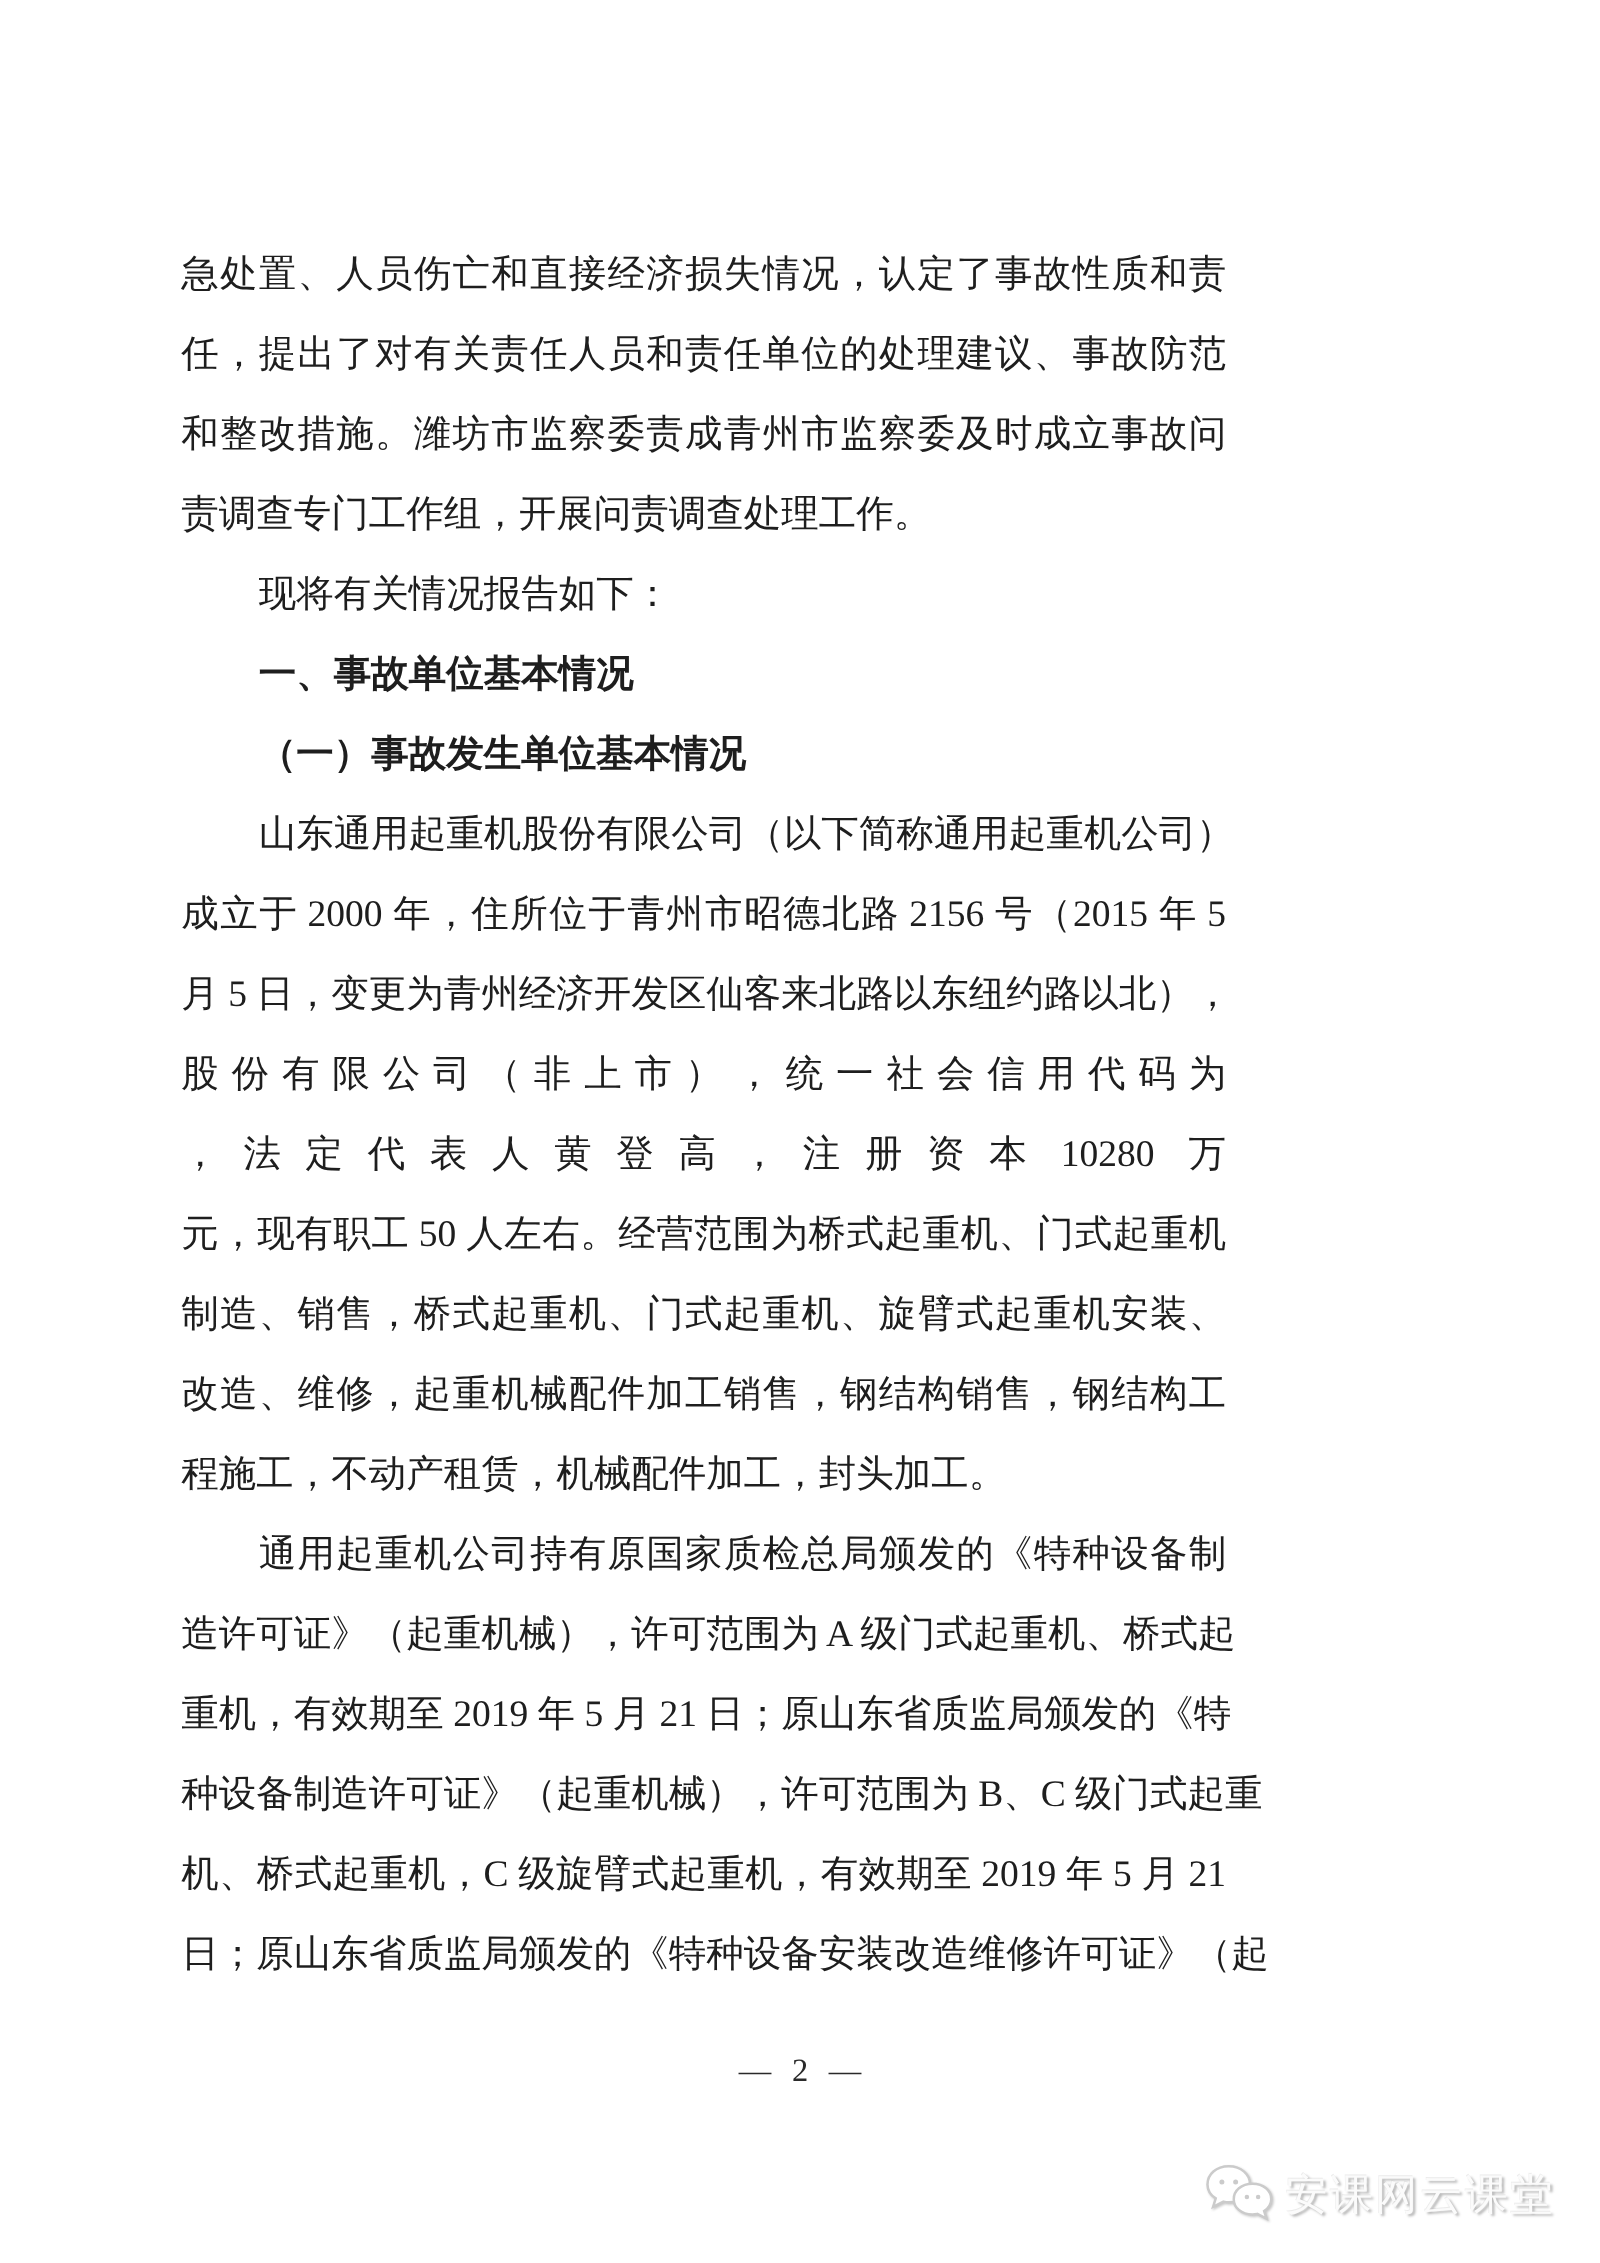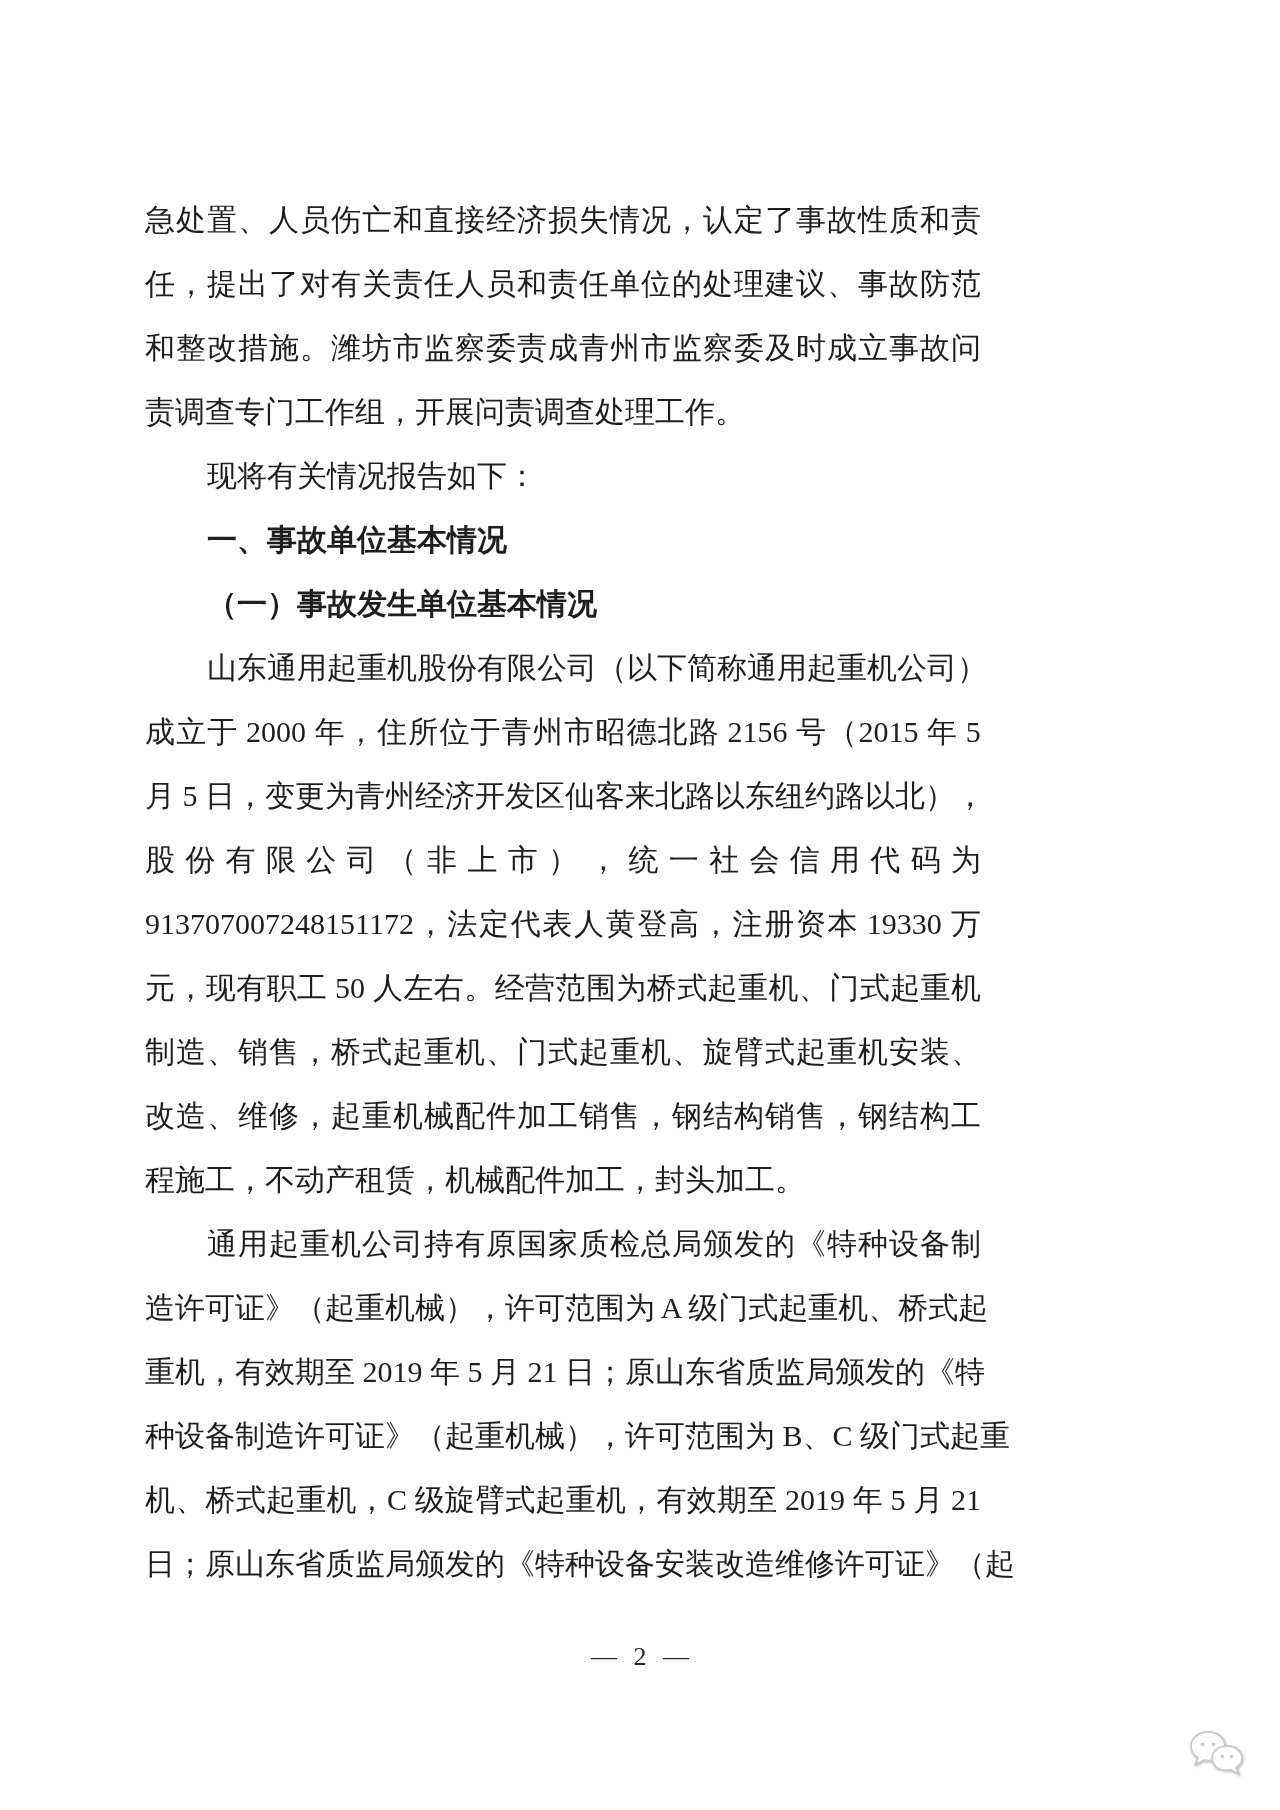--- a/index.html
+++ b/index.html
@@ -321,36 +321,35 @@
         <span>一</span>
         <span>社</span>
         <span>会</span>
         <span>信</span>
         <span>用</span>
         <span>代</span>
         <span>码</span>
         <span>为</span>
       </div>
       <div class="line fill">
-        <span>913707007248151172</span>
         <span>，</span>
         <span>法</span>
         <span>定</span>
         <span>代</span>
         <span>表</span>
         <span>人</span>
         <span>黄</span>
         <span>登</span>
         <span>高</span>
         <span>，</span>
         <span>注</span>
         <span>册</span>
         <span>资</span>
         <span>本</span>
-        <span> 19330 </span>
+        <span> 10280 </span>
         <span>万</span>
       </div>
       <div class="line fill">
         <span>元</span>
         <span>，</span>
         <span>现</span>
         <span>有</span>
         <span>职</span>
         <span>工</span>
         <span> 50 </span>
@@ -644,15 +643,16 @@
           <path d="M39 18 c-9 0 -15 5.6 -15 12.3 0 6.7 6 12.2 15 12.2 1.3 0 2.6 -0.2 3.8 -0.4 l7.4 3.7 -1.9 -6 c3.4 -2.3 5.7 -5.7 5.7 -9.5 C54 23.6 48 18 39 18 Z"></path>
         </g>
         <g fill="#cbcbcb" stroke="none">
           <circle cx="14.5" cy="16.5" r="2"></circle>
           <circle cx="25.5" cy="16.5" r="2"></circle>
           <circle cx="34.5" cy="28.5" r="1.8"></circle>
           <circle cx="43.5" cy="28.5" r="1.8"></circle>
         </g>
       </svg>
     </span>
+    <span class="wm-text">安课网云课堂</span>
   </div>
 
 </div>
 
 </body></html>

